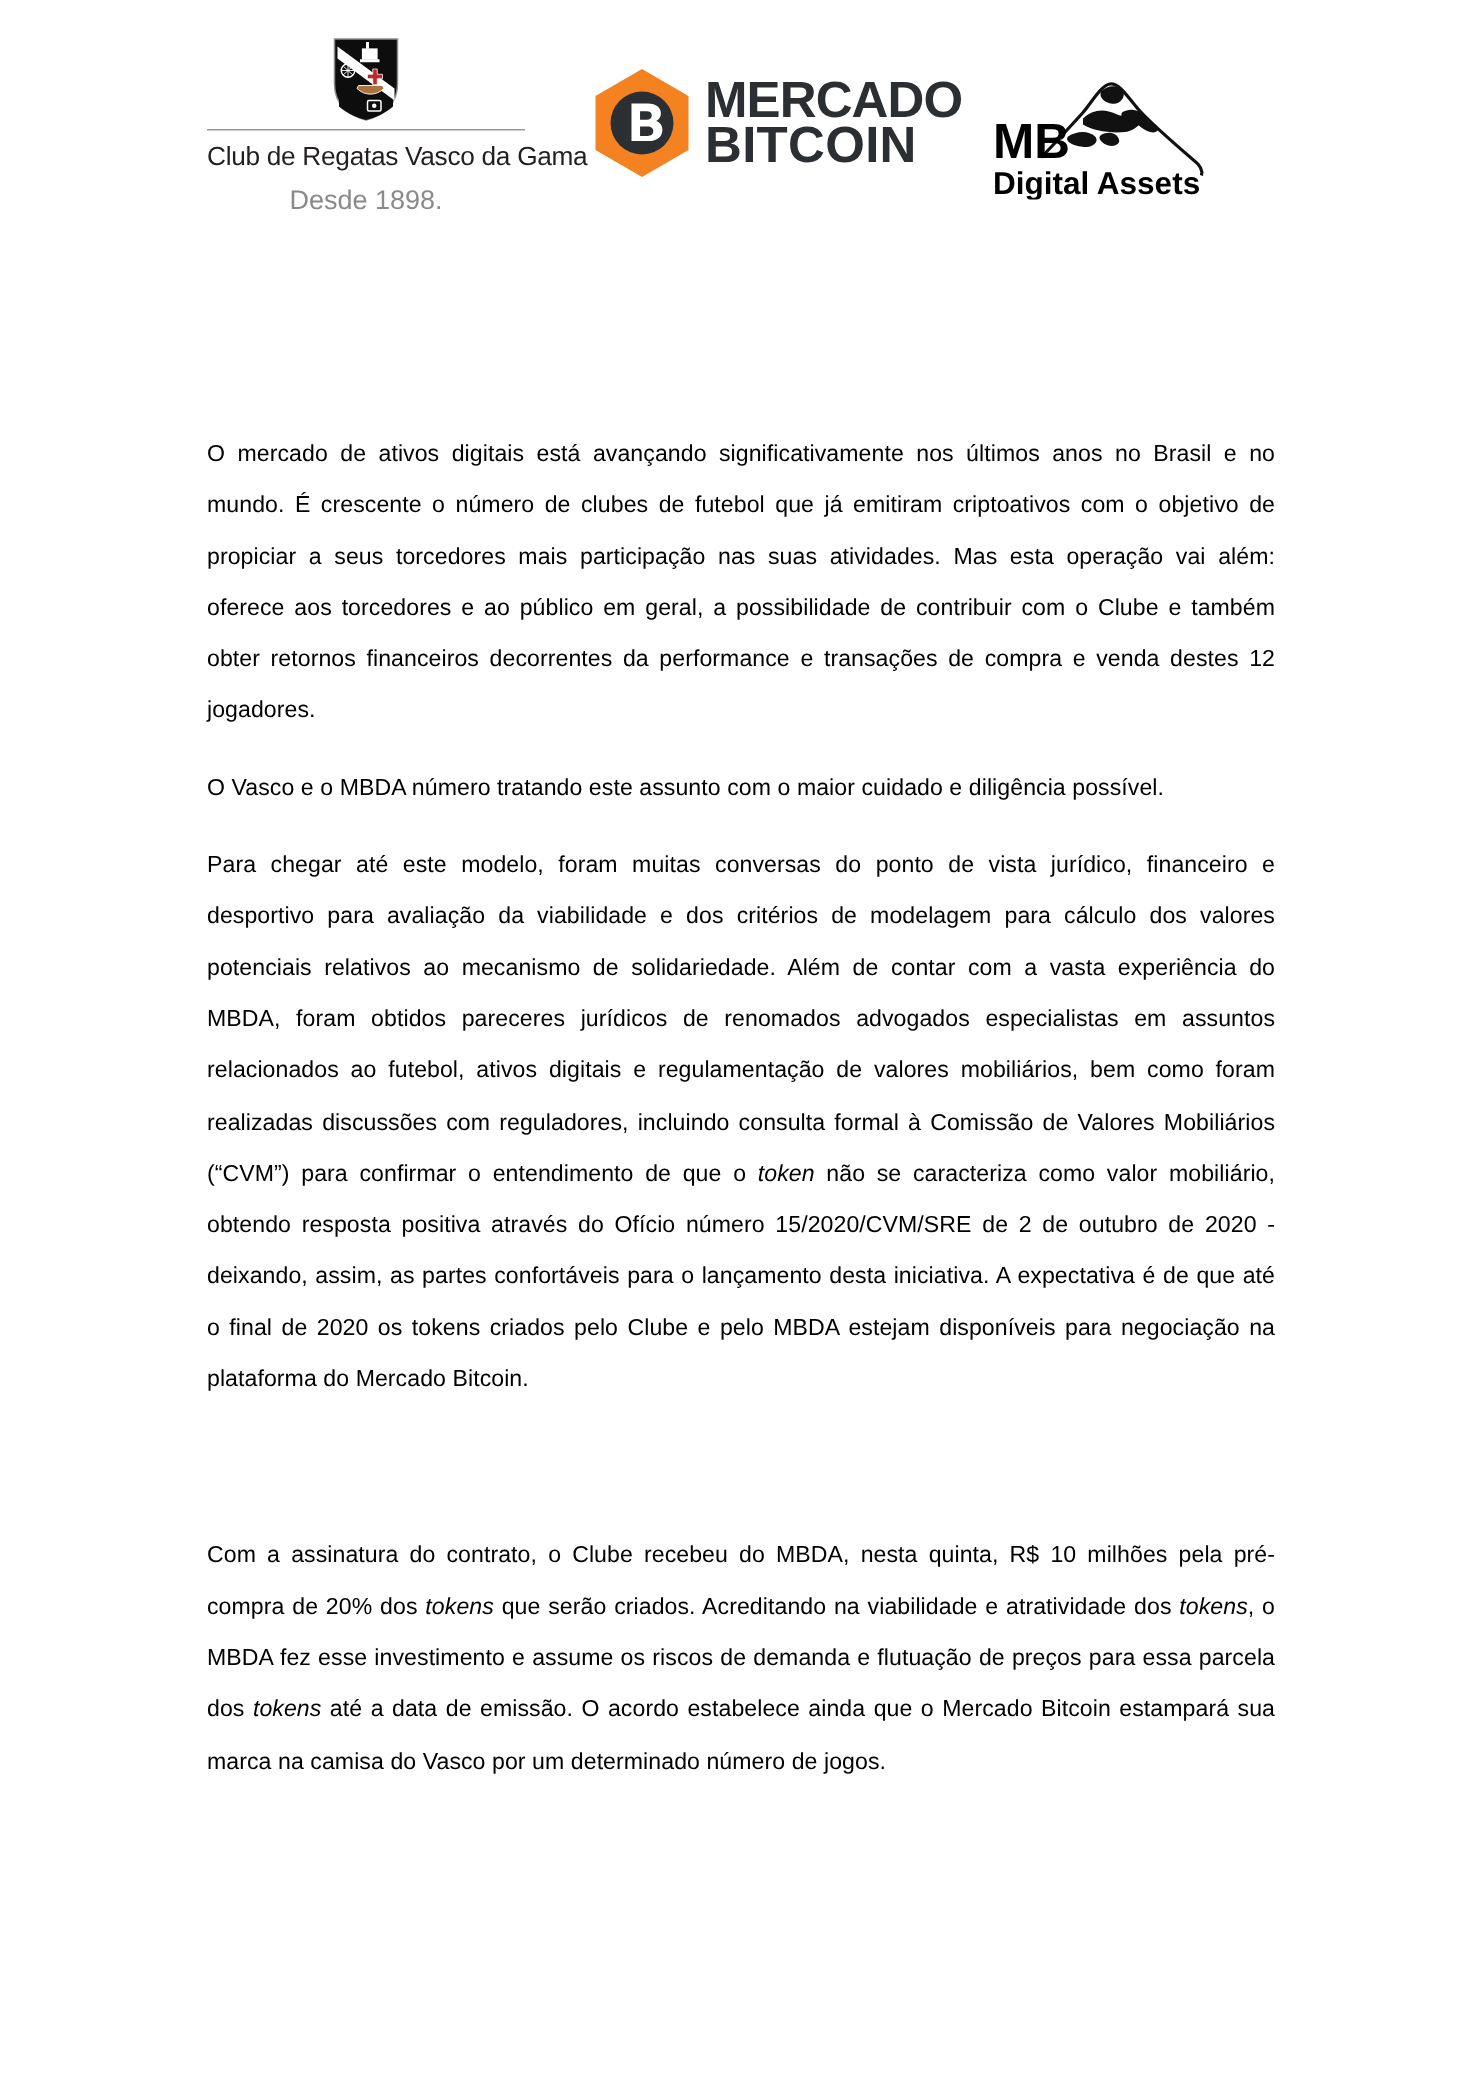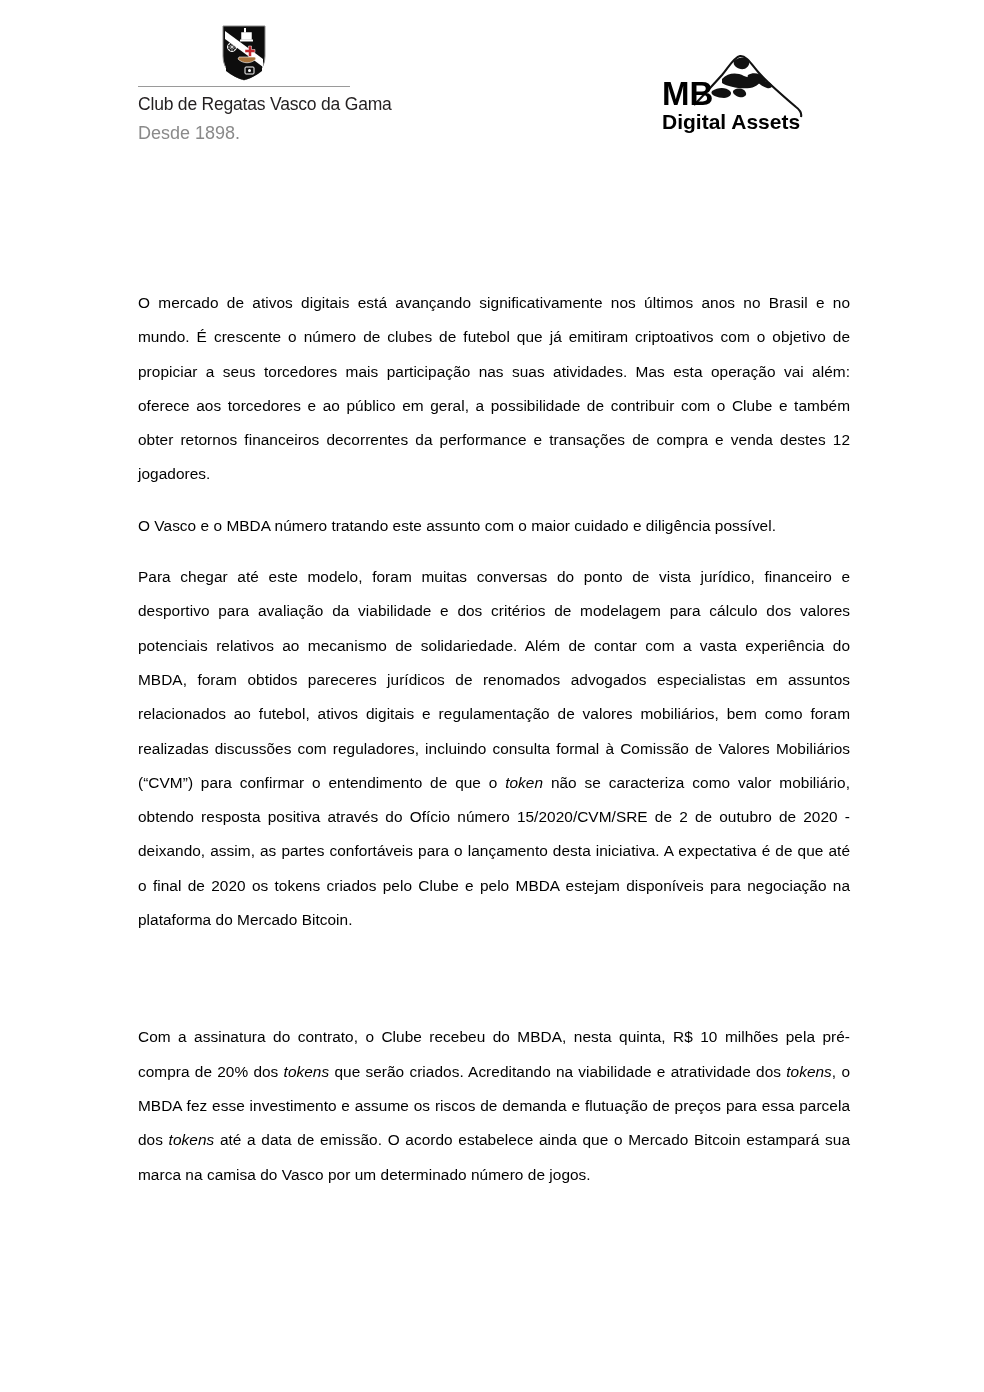--- a/index.html
+++ b/index.html
@@ -23,21 +23,21 @@
     width: 984px;
     height: 170px;
   }
 
   
   .vasco-lockup {
     position: absolute;
     left: 138px;
     top: 24px;
     width: 212px;
-    text-align: left;
+    text-align: center;
   }
   .vasco-crest {
     width: 46px;
     height: 58px;
     margin: 0 auto;
     display: block;
   }
   .vasco-rule {
     width: 212px;
     height: 1px;
@@ -133,20 +133,31 @@
       <path d="M48 51 h7 v-7 h6 v7 h7 v6 h-7 v8 h-6 v-8 h-7 z" fill="#c1272d" stroke="#ffffff" stroke-width="1"></path>
       <path d="M34 70 C44 80 60 80 70 70 L68 66 L36 66 Z" fill="#a9743c" stroke="#ffffff" stroke-width="1.2"></path>
       <rect x="48" y="86" width="18" height="14" rx="2" fill="none" stroke="#ffffff" stroke-width="2"></rect>
       <circle cx="57" cy="93" r="3" fill="#ffffff"></circle>
     </svg>
     <div class="vasco-rule"></div>
     <div class="vasco-name">Club de Regatas Vasco da Gama</div>
     <div class="vasco-since">Desde 1898.</div>
   </div>
 
+  <div class="mb-lockup">
+    <svg class="mb-hex" viewBox="0 0 66 74" aria-hidden="true">
+      <path d="M33 1 L64 19 L64 55 L33 73 L2 55 L2 19 Z" fill="#F58220"></path>
+      <circle cx="33" cy="37" r="21" fill="#2B2F33"></circle>
+      <path d="M26 24 h11 c5.5 0 8.6 2.8 8.6 6.6 0 2.4-1.2 4.1-3.2 5.1 2.6 0.9 4.2 2.9 4.2 5.9 0 4.4-3.4 7.4-9.2 7.4 H26 Z M31.7 29.2 v5.6 h4.4 c2.2 0 3.4-1 3.4-2.8 0-1.8-1.2-2.8-3.4-2.8 Z M31.7 39.4 v6.2 h5 c2.4 0 3.8-1.1 3.8-3.1 0-2-1.4-3.1-3.8-3.1 Z" fill="#ffffff"></path>
+    </svg>
+    <div class="mb-word">
+      <div class="l1">MERCADO</div>
+      <div class="l2">BITCOIN</div>
+    </div>
+  </div>
 
   <div class="mbda-lockup">
     <svg class="mbda-art" viewBox="0 0 150 88" aria-hidden="true">
       <path d="M34 60 C42 52 52 41 62 30 C68 23 74 12 80 11 C86 10 92 20 99 28 C108 38 122 50 136 62 C140 65 142 68 141 72" fill="none" stroke="#111111" stroke-width="2.1"></path>
       <path d="M74 16 C78 12 84 11 88 15 C91 18 88 23 84 24 C79 25 72 21 74 16 Z" fill="#111111"></path>
       <path d="M62 34 C68 28 76 27 84 31 C90 34 95 31 99 34 C102 37 97 42 90 43 C80 44 68 42 62 38 Z" fill="#111111"></path>
       <path d="M88 30 C94 26 102 29 105 34 C107 38 102 40 97 38 C92 36 86 34 88 30 Z" fill="#111111"></path>
       <path d="M52 46 C58 42 66 42 70 46 C73 49 69 53 64 53 C58 53 49 50 52 46 Z" fill="#111111"></path>
       <path d="M74 45 C79 42 85 44 86 48 C87 51 83 53 79 52 C75 51 71 47 74 45 Z" fill="#111111"></path>
       <path d="M99 36 C104 35 110 37 112 40 C113 42 110 44 107 43 C103 42 97 38 99 36 Z" fill="#111111"></path>

